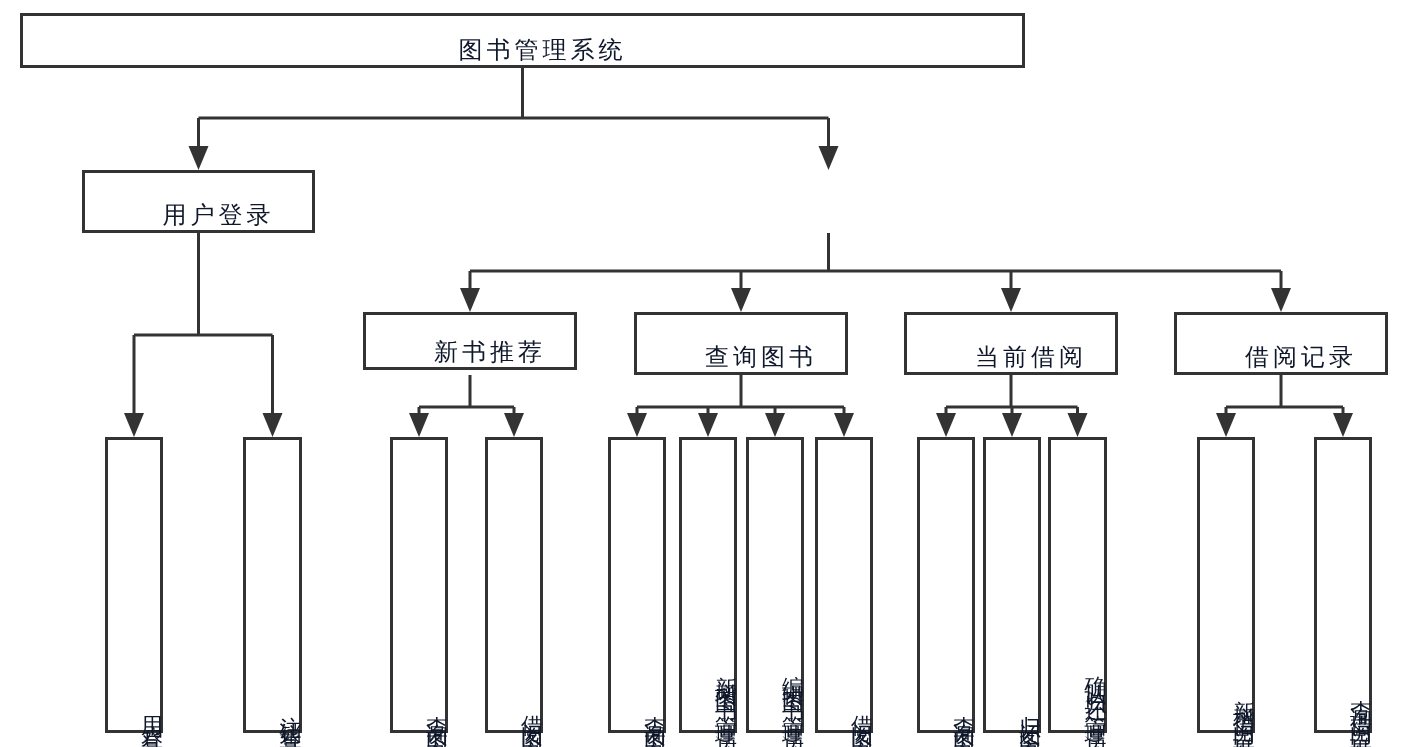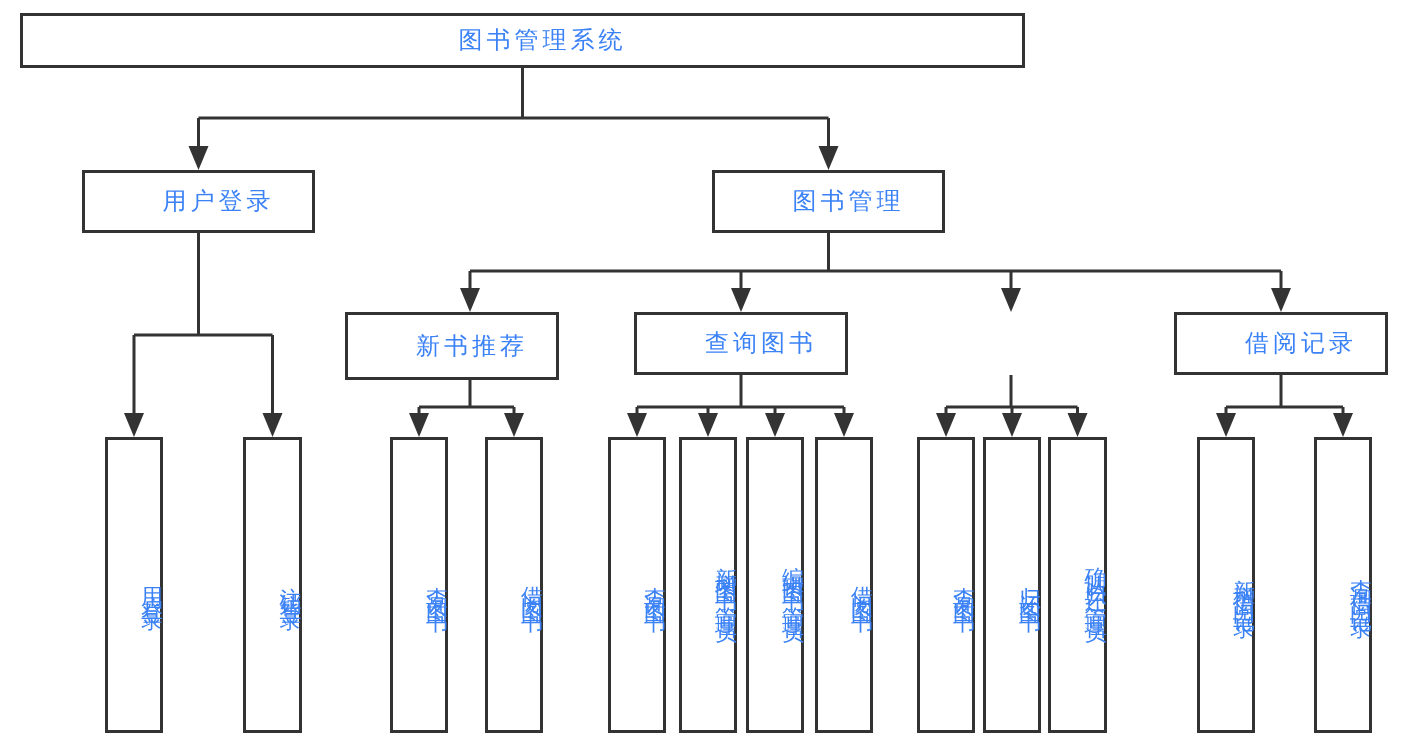--- a/index.html
+++ b/index.html
@@ -14,23 +14,23 @@
   }
   .connectors {
     position: absolute;
     left: 0; top: 0;
     width: 1405px; height: 747px;
   }
   .node {
     position: absolute;
     background: #ffffff;
     border: 3px solid #333333;
-    color: #3b82f6;
+    color: #0f172a;
     display: flex;
-    align-items: center;
+    align-items: flex-end;
     justify-content: center;
     padding-left: 36px;
   }
   .node.h { font-size: 24px; }
   .node.h .lbl {
     letter-spacing: 4px;
     text-indent: 4px;
     white-space: nowrap;
     line-height: 1.2;
   }
@@ -92,29 +92,29 @@
     </g>
   </svg>
 
   <div class="node h" style="left:20px;top:13px;width:1005px;height:55px">
     <span class="lbl">图书管理系统</span>
   </div>
 
   <div class="node h" style="left:82px;top:170px;width:233px;height:63px">
     <span class="lbl">用户登录</span>
   </div>
-  <div class="node h" style="left:712px;top:170px;width:233px;height:63px">
-    <span class="lbl">图书管理</span>
-  </div>
 
-  <div class="node h" style="left:345px;top:312px;width:214px;height:68px">
+  <div class="node h" style="left:363px;top:312px;width:214px;height:58px">
     <span class="lbl">新书推荐</span>
   </div>
   <div class="node h" style="left:634px;top:312px;width:214px;height:63px">
     <span class="lbl">查询图书</span>
+  </div>
+  <div class="node h" style="left:904px;top:312px;width:214px;height:63px">
+    <span class="lbl">当前借阅</span>
   </div>
   <div class="node h" style="left:1174px;top:312px;width:214px;height:63px">
     <span class="lbl">借阅记录</span>
   </div>
 
   <div class="node v" style="left:105px;top:437px;width:58px;height:296px">
     <span class="lbl">用户登录</span>
   </div>
   <div class="node v" style="left:243px;top:437px;width:59px;height:296px">
     <span class="lbl">注销登录</span>

